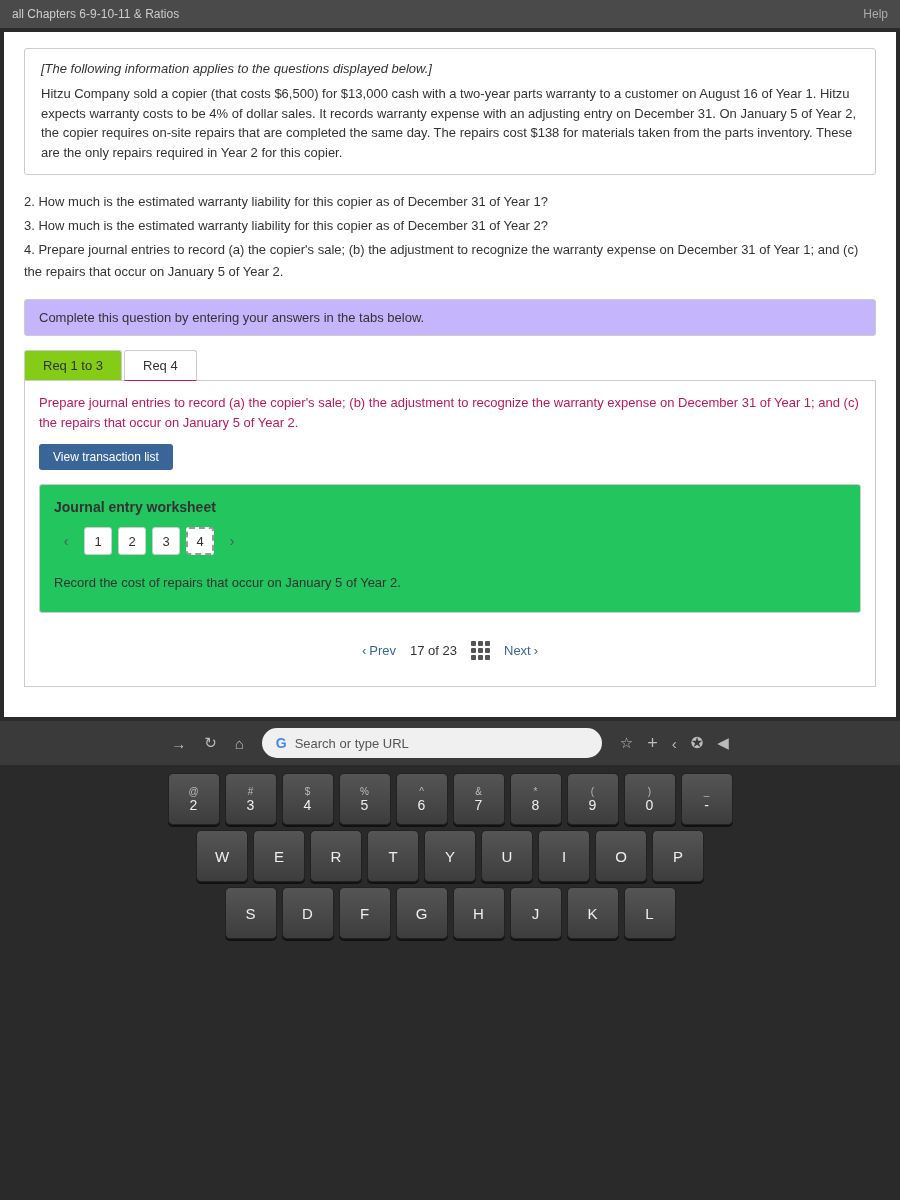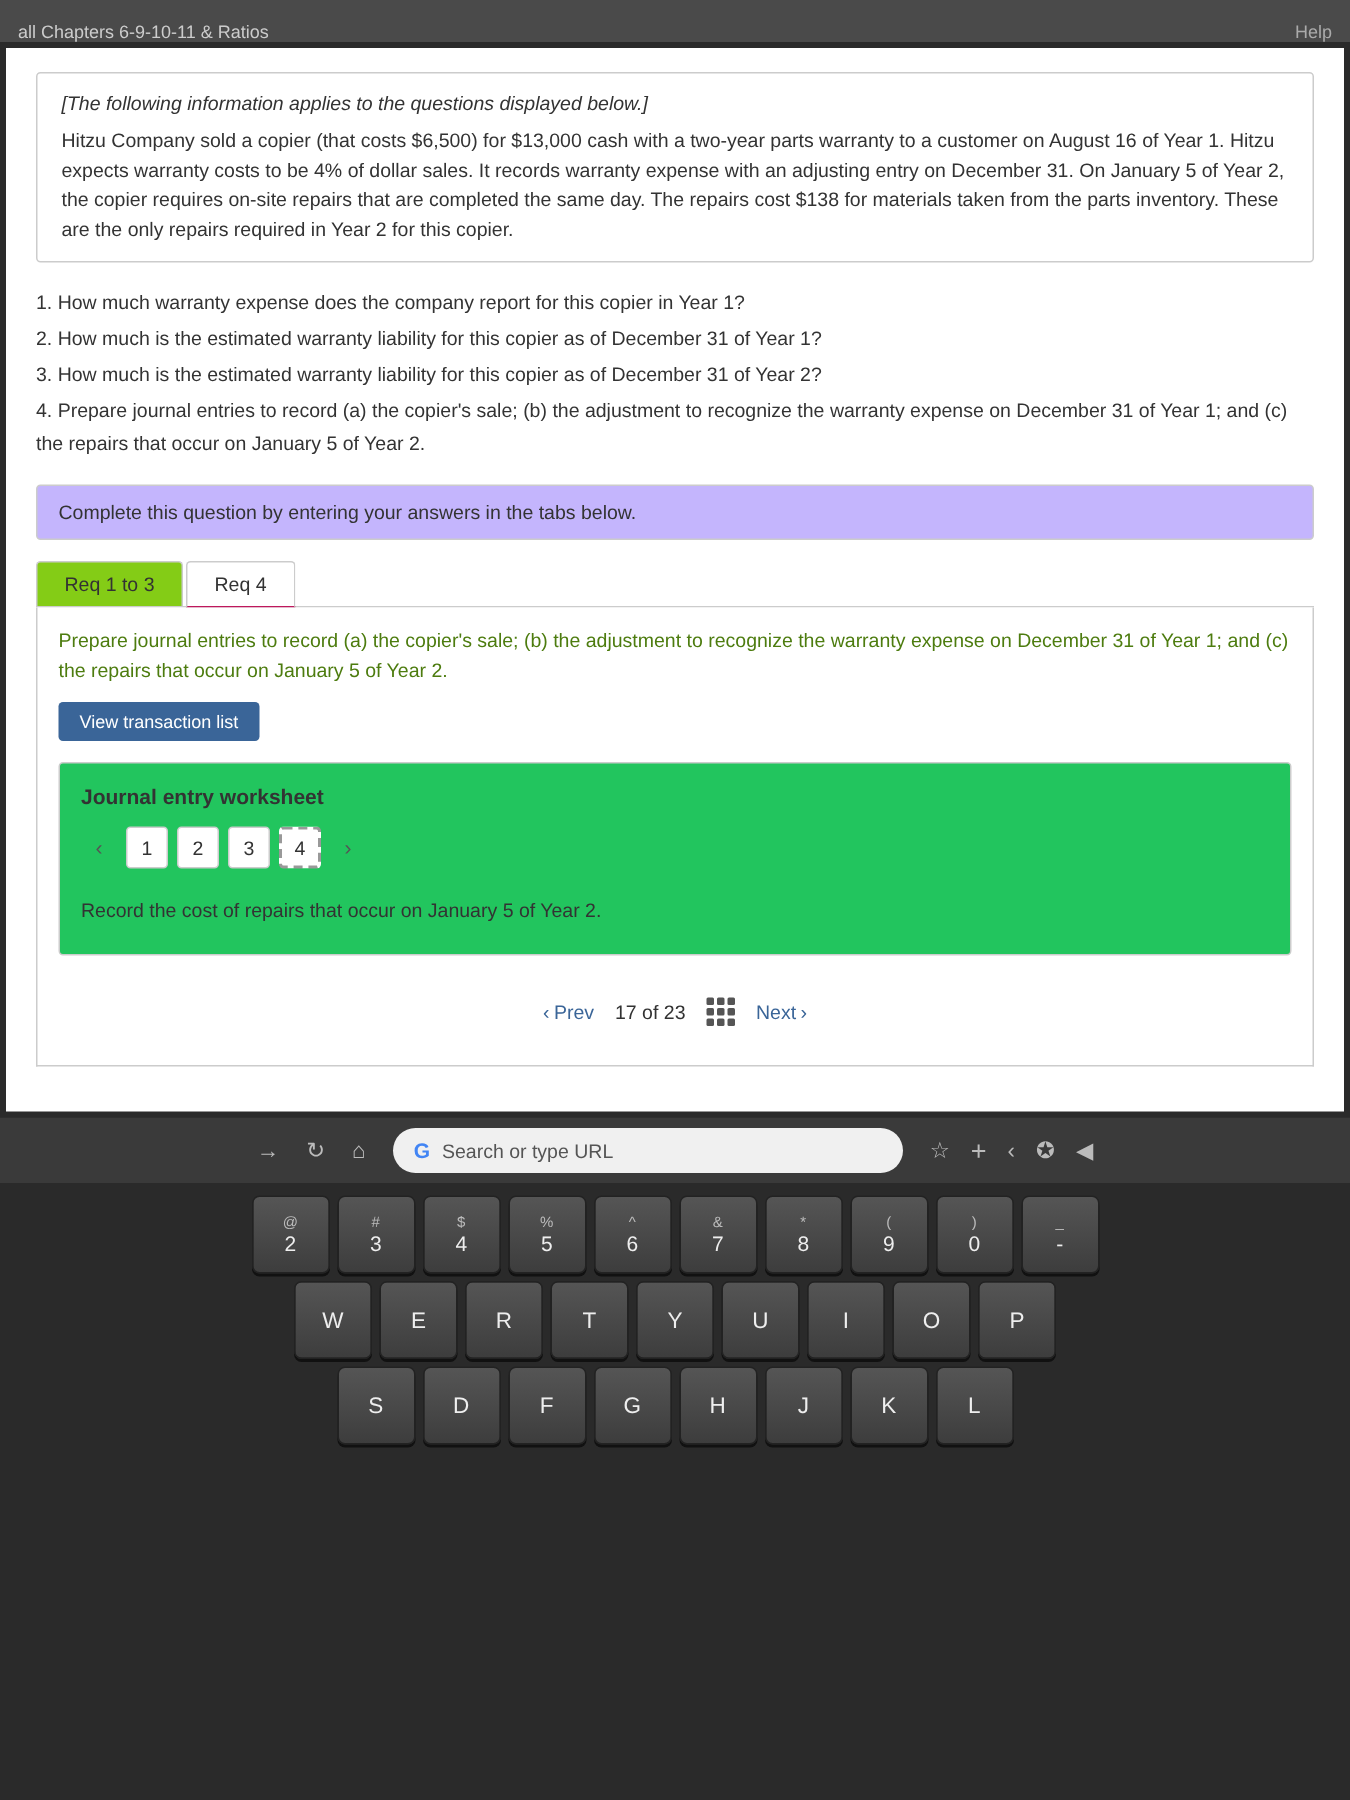--- a/index.html
+++ b/index.html
@@ -9,21 +9,21 @@
       background: #2a2a2a;
       width: 900px;
       height: 1200px;
       overflow: hidden;
     }
 
     .top-bar {
       background: #4a4a4a;
       height: 28px;
       display: flex;
-      align-items: flex-end;
+      align-items: center;
       padding: 0 12px;
       color: #ccc;
       font-size: 12px;
       justify-content: space-between;
     }
 
     .page-container {
       background: white;
       margin: 4px;
       padding: 16px 20px;
@@ -102,21 +102,21 @@
     .tab-content {
       border: 1px solid #ccc;
       border-top: none;
       padding: 12px 14px;
       background: white;
       margin-bottom: 14px;
     }
 
     .tab-description {
       font-size: 13px;
-      color: #4d7c0f;
+      color: #be185d;
       line-height: 1.5;
       margin-bottom: 12px;
     }
 
     .view-transaction-btn {
       background: #3a6598;
       color: white;
       border: none;
       padding: 6px 14px;
       font-size: 12px;
@@ -310,21 +310,20 @@
 </div>
 
 <div class="page-container">
 
   <div class="info-box">
     <p>[The following information applies to the questions displayed below.]</p>
     <span class="body-text">Hitzu Company sold a copier (that costs $6,500) for $13,000 cash with a two-year parts warranty to a customer on August 16 of Year 1. Hitzu expects warranty costs to be 4% of dollar sales. It records warranty expense with an adjusting entry on December 31. On January 5 of Year 2, the copier requires on-site repairs that are completed the same day. The repairs cost $138 for materials taken from the parts inventory. These are the only repairs required in Year 2 for this copier.</span>
   </div>
 
   <div class="questions-section">
-    <p>1. How much warranty expense does the company report for this copier in Year 1?</p>
     <p>2. How much is the estimated warranty liability for this copier as of December 31 of Year 1?</p>
     <p>3. How much is the estimated warranty liability for this copier as of December 31 of Year 2?</p>
     <p>4. Prepare journal entries to record (a) the copier's sale; (b) the adjustment to recognize the warranty expense on December 31 of Year 1; and (c) the repairs that occur on January 5 of Year 2.</p>
   </div>
 
   <div class="instruction-box">
     <span>Complete this question by entering your answers in the tabs below.</span>
   </div>
 
   <div class="tabs-container">

